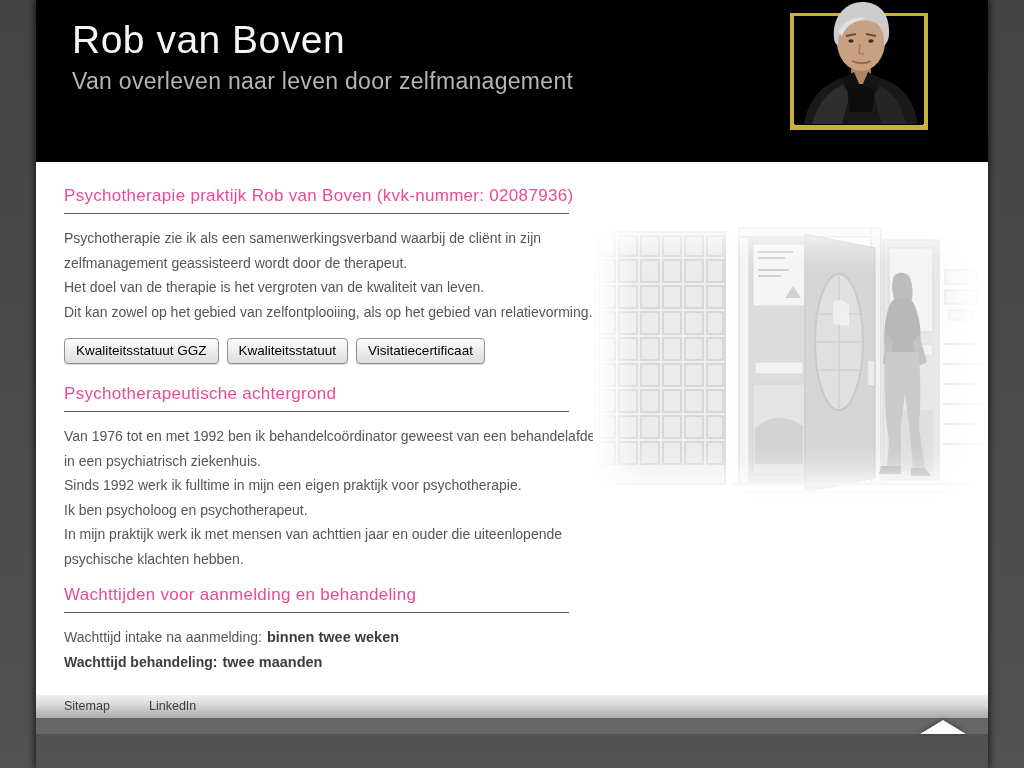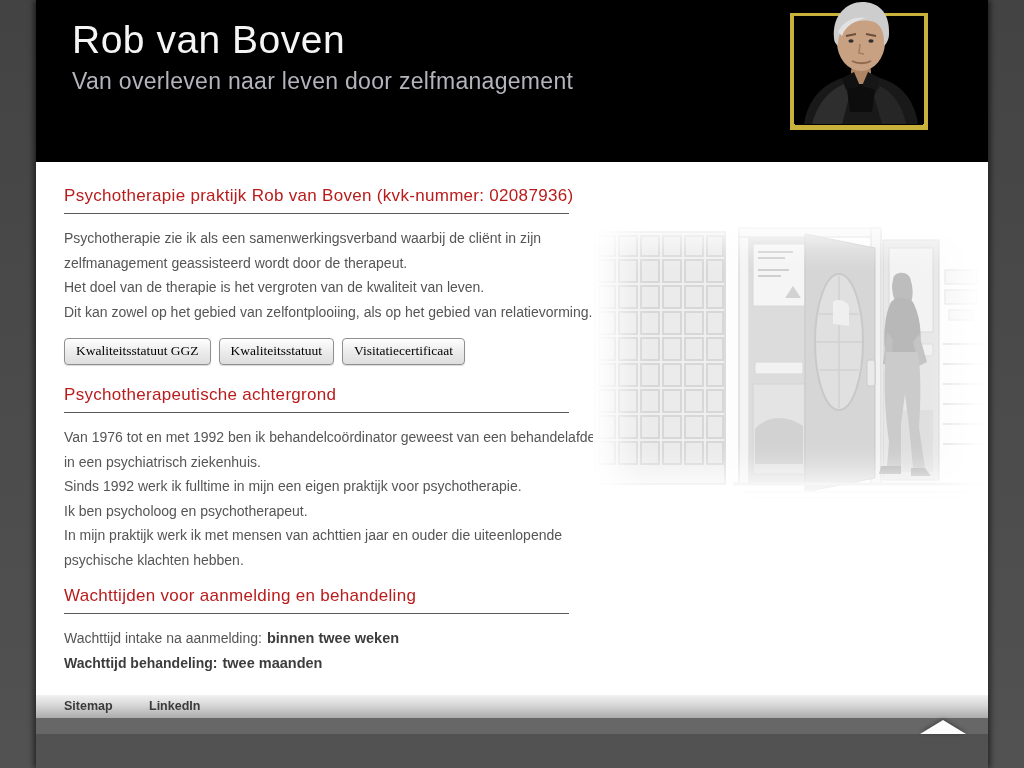--- a/index.html
+++ b/index.html
@@ -37,30 +37,30 @@
   .nav-link {
     position:absolute; top:9px; font-size:12.5px; font-weight:700;
     letter-spacing:.3px; color:#cfc25a; text-decoration:none; cursor:pointer;
   }
   .nav-link.active { color:#ffff4d; text-decoration:underline; }
 
   
   .content { position:relative; height:532px; background:#fff; }
   .copy { position:absolute; left:28px; top:24px; width:505px; }
   .section-heading {
-    font-size:17px; font-weight:300; letter-spacing:.3px; color:#b91c1c;
+    font-size:17px; font-weight:300; letter-spacing:.3px; color:#ec4899;
     padding-bottom:7px; border-bottom:1px solid #5a5a5a; white-space:nowrap;
   }
   .para { margin-top:12px; margin-bottom:14px; }
   .line {
     font-size:14px; font-weight:300; color:#555; line-height:24.5px; white-space:nowrap;
   }
   .btn-row { display:flex; gap:8px; margin:14px 0 20px 0; }
   .btn {
-    font-family:Liberation Serif, serif;
+    font-family:Liberation Sans, sans-serif;
     font-size:13.5px; color:#000; padding:4px 11px 5px 11px;
     background:linear-gradient(to bottom, #fefefe, #e9e9e9 60%, #dedede);
     border:1px solid #8f8f8f; border-radius:4px; cursor:pointer;
     box-shadow:0 1px 1px rgba(0,0,0,.15);
   }
   .wait-line { font-size:14px; font-weight:300; color:#555; line-height:24.5px; white-space:nowrap; }
   .wait-line .val { font-weight:700; color:#3d3d3d; font-size:14.5px; }
   .wait-line.all-bold { font-weight:700; color:#3d3d3d; }
   .label-gap { margin-right:5px; }
 
@@ -74,21 +74,21 @@
     box-shadow:inset 0 0 34px 26px #fff;
   }
 
   
   .footer-bar {
     position:relative; height:24px;
     background:linear-gradient(to bottom, #f2f2f2 0%, #d6d6d6 45%, #ababab 100%);
     border-top:1px solid #fff;
   }
   .footer-link {
-    position:absolute; top:4px; font-size:12.5px; font-weight:700; color:#3b3b3b;
+    position:absolute; top:4px; font-size:12.5px; font-weight:400; color:#3b3b3b;
     text-decoration:none; cursor:pointer;
   }
   .bottom-strip { position:relative; height:16px; background:#676767; }
   .top-arrow {
     position:absolute; left:884px; bottom:0; width:0; height:0;
     border-left:23px solid transparent; border-right:23px solid transparent;
     border-bottom:14px solid #fdfdfd;
     filter:drop-shadow(0 -1px 2px rgba(0,0,0,.4));
   }
 </style>

